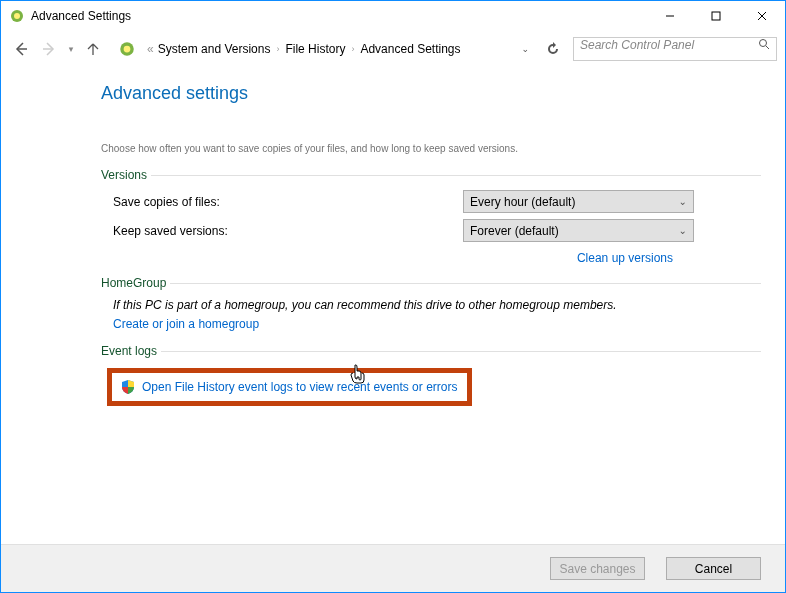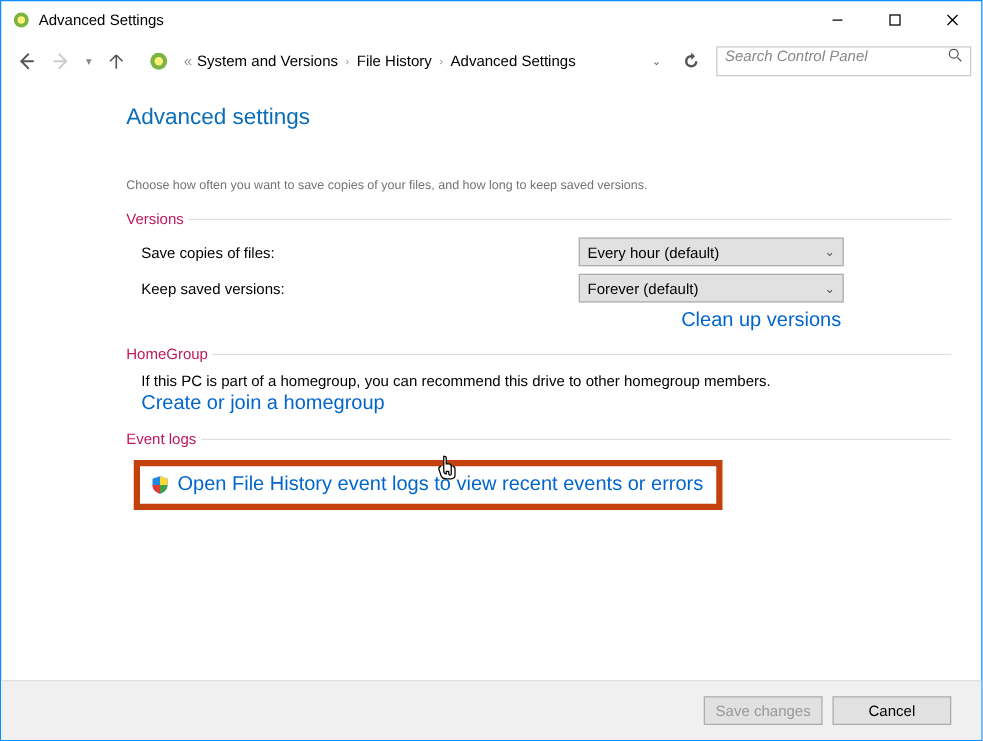--- a/index.html
+++ b/index.html
@@ -23,41 +23,41 @@
     .search-box { width: 204px; height: 24px; border: 1px solid #ccc; display: flex; align-items: flex-start; padding: 0 6px; font-size: 12px; color: #888; margin-left: 4px; }
     .search-box .placeholder { flex:1; color:#888; font-style: italic; }
     .search-icon { color: #555; font-size: 11px; }
 
     .content { position: absolute; left: 100px; top: 82px; right: 24px; }
     .heading { font-size: 18px; color: #0b6db8; font-weight: 400; margin-bottom: 6px; }
     .subtitle { font-size: 10px; color: #737373; margin-bottom: 14px; margin-top: 39px; }
 
     .group { margin-bottom: 10px; }
     .group-header { display: flex; align-items: center; margin-bottom: 8px; }
-    .group-title { font-size: 12px; color: #be185d; padding-right: 4px; }
+    .group-title { font-size: 12px; color: #14532d; padding-right: 4px; }
     .group-line { flex: 1; height: 1px; background: #e0e0e0; }
 
     .row { display: flex; align-items: center; margin-bottom: 6px; padding-left: 12px; }
     .row-label { font-size: 12px; color: #000; width: 350px; }
-    .select { width: 212px; height: 23px; border: 1px solid #adadad; background: #e1e1e1; display: flex; align-items: center; justify-content: space-between; padding: 0 6px; font-size: 12px; }
+    .select { width: 231px; height: 23px; border: 1px solid #adadad; background: #e1e1e1; display: flex; align-items: center; justify-content: space-between; padding: 0 6px; font-size: 12px; }
     .select-val { }
     .select-arrow { font-size: 10px; color: #555; }
 
-    .link { font-size: 16px; color: #0066cc; cursor: pointer; }
+    .link { font-size: 12px; color: #0066cc; cursor: pointer; }
     .clean-link { margin: 6px 0 0 0; text-align: right; padding-right: 2px; }
 
-    .homegroup-text { font-size: 12px; color: #000; padding-left: 12px; margin-bottom: 2px; }
+    .homegroup-text { font-size: 12px; color: #000; padding-left: 12px; margin-bottom: 2px; font-style: italic; }
     .homegroup-link { padding-left: 12px; }
 
     .event-box { display: inline-flex; align-items: center; gap: 6px; border: 5px solid #c2410c; padding: 6px 10px 6px 8px; margin-left: 6px; margin-top:2px;}
     .shield-icon { width: 16px; height: 16px; }
 
     .cursor { position: absolute; left: 348px; top: 362px; pointer-events: none; }
 
-    .footer { position: absolute; left: 0; right: 0; bottom: 0; height: 48px; border-top: 1px solid #e0e0e0; background: #f0f0f0; display: flex; align-items: center; justify-content: flex-end; padding-right: 24px; gap: 8px; }
+    .footer { position: absolute; left: 0; right: 0; bottom: 0; height: 48px; border-top: 1px solid #e0e0e0; background: #f0f0f0; display: flex; align-items: center; justify-content: flex-end; padding-right: 24px; gap: 21px; }
     .btn { width: 95px; height: 23px; border: 1px solid #adadad; background: #e1e1e1; font-size: 12px; display: flex; align-items: center; justify-content: center; cursor: pointer; }
     .btn.disabled { color: #999; cursor: default; }
   </style>
 </head>
 <body>
 
 <div class="titlebar">
   <span class="titlebar-icon">
     <svg viewBox="0 0 16 16" width="16" height="16">
         <circle cx="8" cy="8" r="6" fill="#7cb342"></circle>

